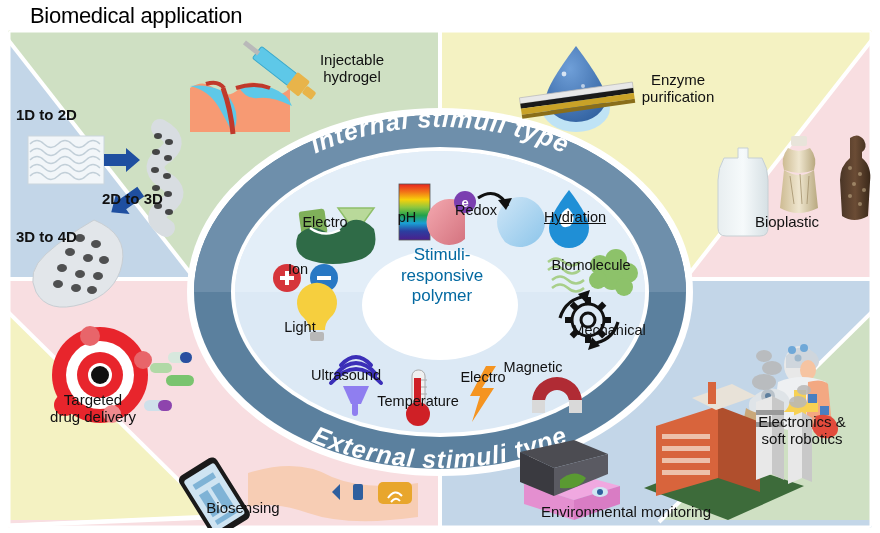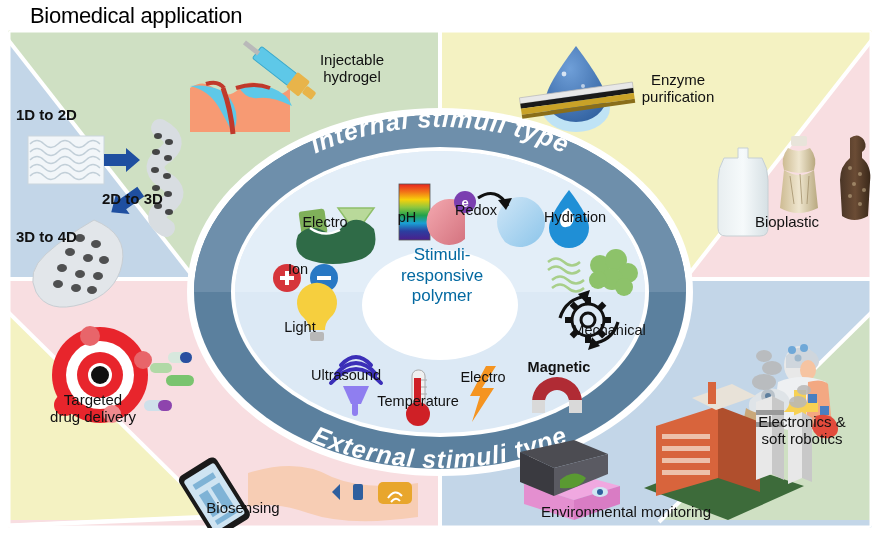--- a/index.html
+++ b/index.html
@@ -506,28 +506,29 @@
 
   <div id="center-wrap">
     <div style="position:relative;width:100%;text-align:center;font-size:17px;color:#0369a1;line-height:1.2;white-space:pre-line;">Stimuli-
 responsive
 polymer</div>
   </div>
 
   <div class="sl" style="left:283px;  top:215px; width:84px;">Electro</div>
   <div class="sl" style="left:385px;  top:210px; width:44px;">pH</div>
   <div class="sl" style="left:437px;  top:203px; width:78px;">Redox</div>
-  <div class="sl" style="left:524px;  top:210px; width:102px;">Hydration</div>
+  <div class="sl" style="left:524px;  top:210px; width:102px;text-decoration:underline;">Hydration</div>
   <div class="sl" style="left:271px;  top:262px; width:54px;">Ion</div>
+  <div class="sl" style="left:530px;  top:258px; width:122px;">Biomolecule</div>
 
   <div class="sl" style="left:272px;  top:320px; width:56px;">Light</div>
   <div class="sl" style="left:296px;  top:368px; width:100px;">Ultrasound</div>
   <div class="sl" style="left:363px;  top:394px; width:110px;">Temperature</div>
   <div class="sl" style="left:447px;  top:370px; width:72px;">Electro</div>
-  <div class="sl" style="left:516px;  top:360px; width:86px;font-weight:bold;">Magnetic</div>
+  <div class="sl" style="left:490px;  top:360px; width:86px;">Magnetic</div>
   <div class="sl" style="left:554px;  top:315px; width:110px;margin-top:8px;">Mechanical</div>
 
   <div class="lab" style="left:300px; top:52px;  width:104px;">Injectable
 hydrogel</div>
   <div class="lab" style="left:626px; top:72px;  width:104px;">Enzyme
 purification</div>
   <div class="lab" style="left:735px; top:214px; width:104px;">Bioplastic</div>
   <div class="lab" style="left:18px;  top:392px; width:150px;">Targeted
 drug delivery</div>
   <div class="lab" style="left:734px; top:386px; width:136px;margin-top:28px;">Electronics &amp;

